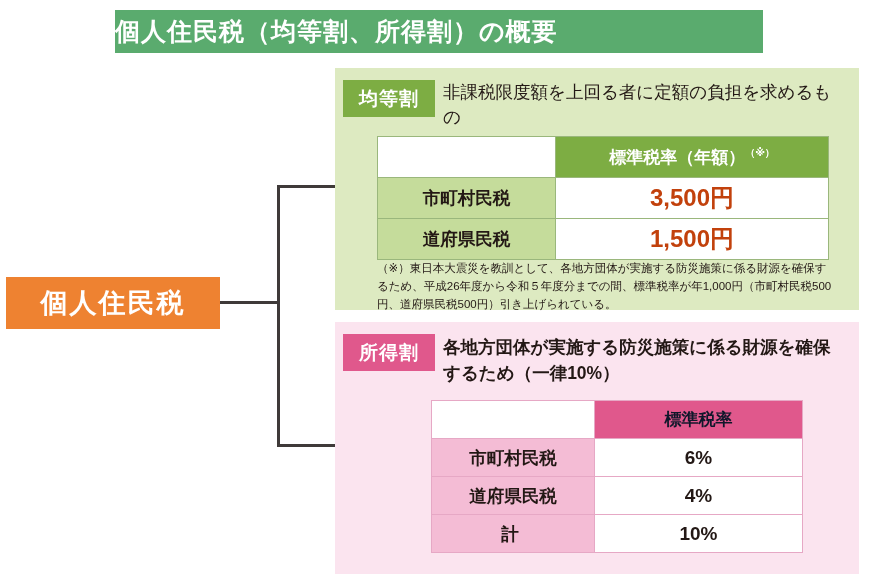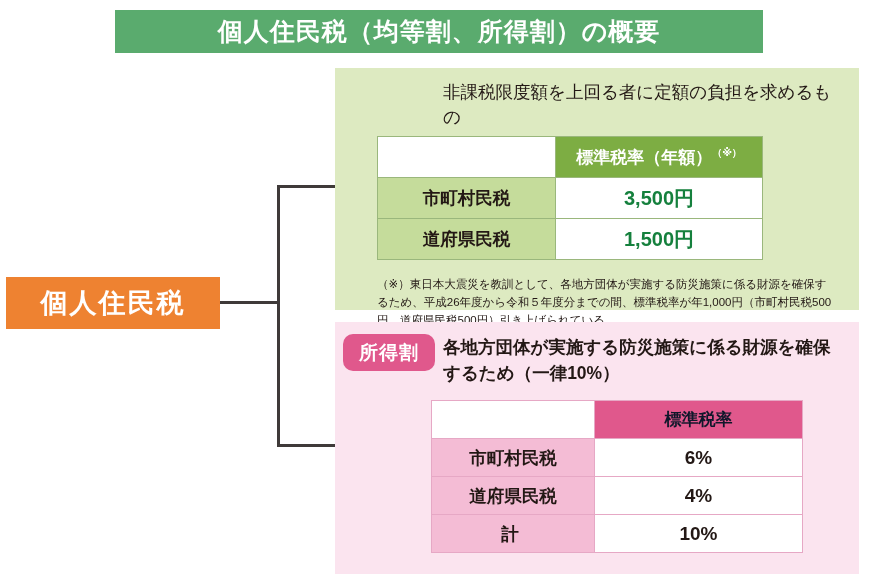--- a/index.html
+++ b/index.html
@@ -19,21 +19,20 @@
   
   .title-bar {
     position: absolute;
     left: 115px;
     top: 10px;
     width: 648px;
     height: 43px;
     background: #5aab6e;
     display: flex;
     align-items: center;
-    justify-content: center;
   }
   .title-bar .title-text {
     color: #ffffff;
     font-size: 25px;
     font-weight: bold;
     letter-spacing: 1px;
     white-space: nowrap;
   }
 
   
@@ -102,21 +101,21 @@
     font-weight: normal;
     line-height: 1.45;
     color: #231815;
   }
 
   
   .tbl-green {
     position: absolute;
     left: 42px;
     top: 68px;
-    width: 386px;
+    width: 452px;
     border-collapse: collapse;
     table-layout: fixed;
   }
   .tbl-green td {
     border: 1.5px solid #9ab77c;
     height: 38px;
     text-align: center;
     vertical-align: middle;
   }
   .tbl-green .th-blank {
@@ -134,34 +133,33 @@
     vertical-align: super;
   }
   .tbl-green .row-label {
     background: #c5dc9b;
     font-size: 17.5px;
     font-weight: bold;
     color: #231815;
   }
   .tbl-green .row-value {
     background: #ffffff;
-    font-size: 20px;
-    font-weight: bold;
-    color: #15803d;
+    font-size: 24px;
+    font-weight: bold;
+    color: #c2410c;
   }
 
   .note-green {
     position: absolute;
     left: 42px;
     top: 192px;
     width: 460px;
     font-size: 11.5px;
     line-height: 1.55;
     color: #231815;
-    margin-top: 16px;
   }
 
   
   .panel-pink {
     position: absolute;
     left: 335px;
     top: 322px;
     width: 524px;
     height: 252px;
     background: #fbe4ef;
@@ -169,21 +167,20 @@
   .panel-pink .panel-head {
     position: absolute;
     left: 8px;
     top: 12px;
     width: 92px;
     height: 37px;
     background: #e0588c;
     display: flex;
     align-items: center;
     justify-content: center;
-    border-radius: 10px;
   }
   .panel-pink .panel-head-text {
     color: #ffffff;
     font-size: 19px;
     font-weight: bold;
     letter-spacing: 1px;
     white-space: nowrap;
   }
   .panel-pink .panel-desc {
     position: absolute;
@@ -257,20 +254,23 @@
 <div class="main-label">
   <span class="main-label-text">個人住民税</span>
 </div>
 
 <div class="conn conn-h-main"></div>
 <div class="conn conn-v"></div>
 <div class="conn conn-h-top"></div>
 <div class="conn conn-h-bot"></div>
 
 <div class="panel-green">
+  <div class="panel-head">
+    <span class="panel-head-text">均等割</span>
+  </div>
   <div class="panel-desc">非課税限度額を上回る者に定額の負担を求めるもの</div>
 
   <table class="tbl-green">
     <tbody>
       <tr>
         <td class="th-blank"></td>
         <td class="th-rate">
           <span>標準税率（年額）</span><span class="note-sup">（※）</span>
         </td>
       </tr>

